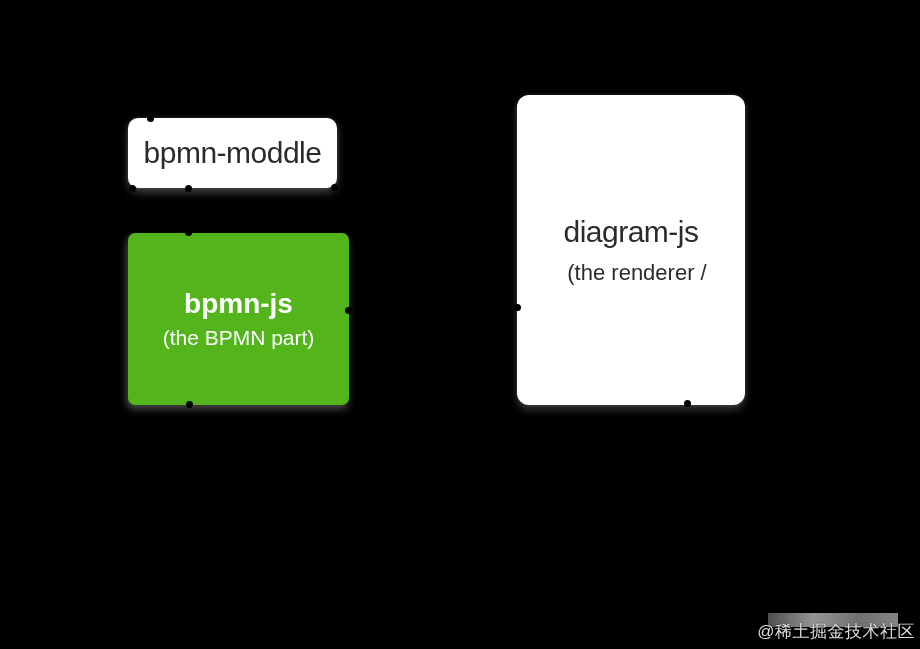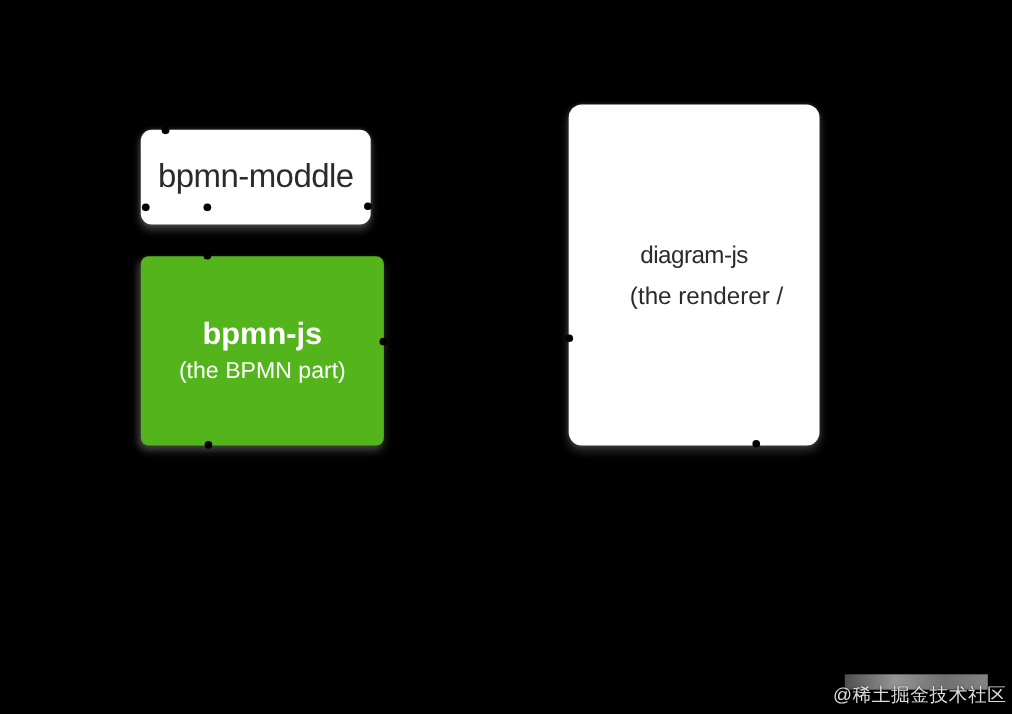--- a/index.html
+++ b/index.html
@@ -28,21 +28,21 @@
     white-space: nowrap;
   }
   .node .subtitle {
     white-space: nowrap;
   }
   
   .node-moddle {
     left: 128px;
     top: 118px;
     width: 209px;
-    height: 86px;
+    height: 70px;
     border-radius: 10px;
     box-shadow: 0 5px 8px rgba(150,150,150,0.40), 0 0 4px rgba(120,120,120,0.35);
   }
   .node-moddle .title {
     font-size: 30px;
     letter-spacing: -0.5px;
   }
   
   .node-bpmnjs {
     left: 128px;
@@ -65,27 +65,27 @@
   .node-diagramjs {
     left: 517px;
     top: 95px;
     width: 228px;
     height: 310px;
     border-radius: 12px;
     gap: 11px;
     box-shadow: 0 5px 9px rgba(140,140,140,0.35), 0 0 4px rgba(120,120,120,0.3);
   }
   .node-diagramjs .title {
-    font-size: 22px;
+    font-size: 30px;
     letter-spacing: -0.5px;
   }
   .node-diagramjs .subtitle {
     font-size: 22px;
     line-height: 1.18;
-    text-align: right;
+    text-align: center;
     white-space: normal;
     width: 150px;
     margin-left: 12px;
   }
   
   .anchor-dot {
     position: absolute;
     width: 7px;
     height: 7px;
     border-radius: 50%;

